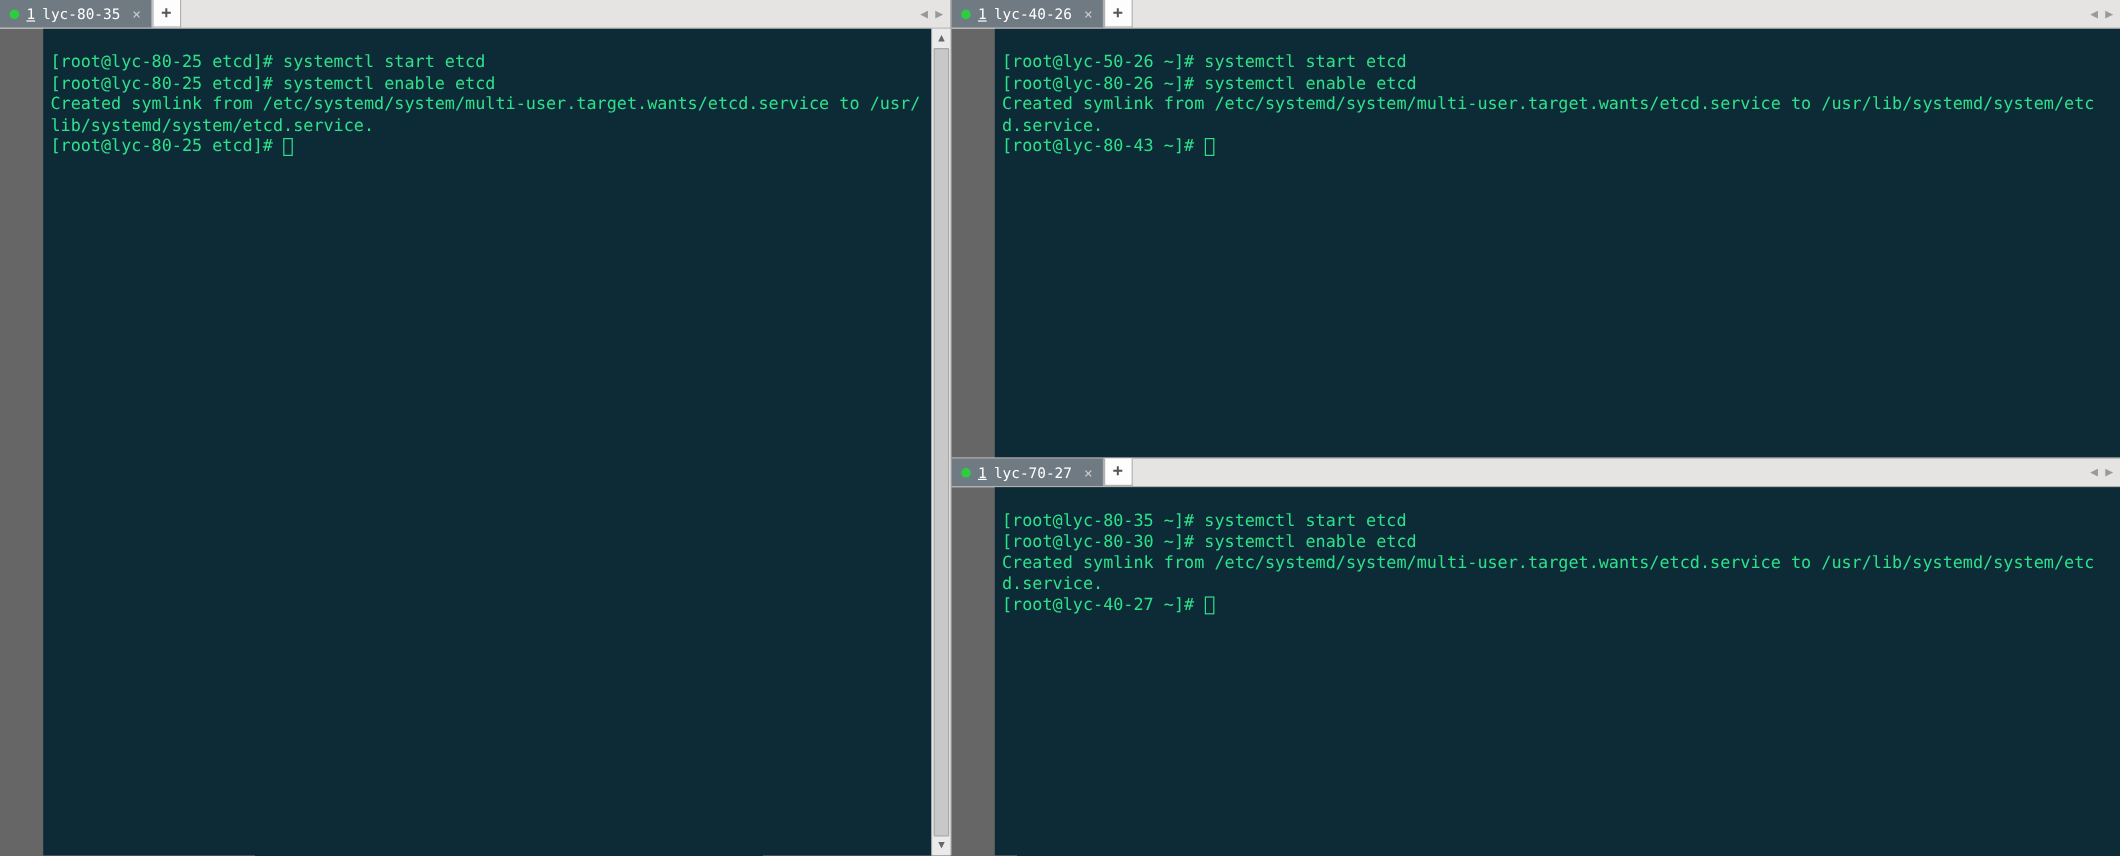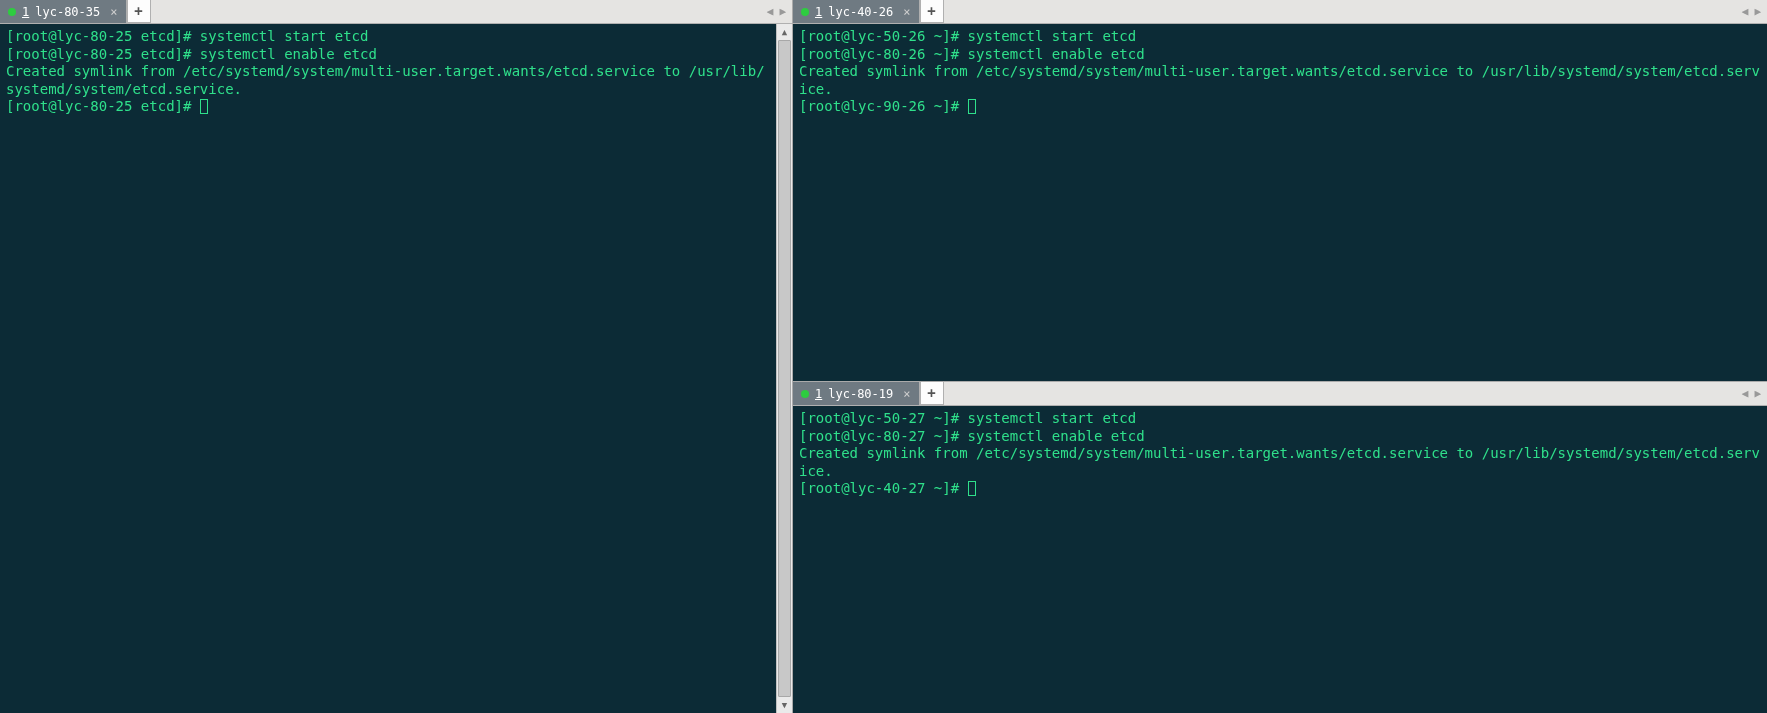--- a/index.html
+++ b/index.html
@@ -94,27 +94,28 @@
   .tab-nav span {
     color: #999;
     font-size: 11px;
     padding: 0 2px;
     cursor: pointer;
   }
   .terminal {
     flex: 1;
     background: #0c2b36;
     color: #2fe08b;
-    padding: 4px 6px;
+    padding: 20px 6px;
     font-size: 14px;
     line-height: 1.25;
     white-space: pre-wrap;
     word-break: break-all;
     overflow: hidden;
     position: relative;
+    margin-left: 36px;
   }
   .terminal-wrap {
     flex: 1;
     display: flex;
     position: relative;
   }
   .scrollbar {
     width: 16px;
     background: #eaeaea;
     display: flex;
@@ -199,39 +200,39 @@
       <div class="newtab">+</div>
       <div class="tab-nav">
         <span>◀</span>
         <span>▶</span>
       </div>
     </div>
     <div class="terminal-wrap">
       <div class="terminal"><span>[root@lyc-50-26 ~]# systemctl start etcd</span>
 <span>[root@lyc-80-26 ~]# systemctl enable etcd</span>
 <span>Created symlink from /etc/systemd/system/multi-user.target.wants/etcd.service to /usr/lib/systemd/system/etcd.service.</span>
-<span>[root@lyc-90-26 ~]# </span><span class="cursor-block"></span></div>
+<span>[root@lyc-80-43 ~]# </span><span class="cursor-block"></span></div>
     </div>
   </div>
 
   <div class="pane-bottom-right">
     <div class="tabbar">
       <div class="tab">
         <span class="dot"></span>
         <span class="tabnum">1</span>
-        <span>lyc-80-19</span>
+        <span>lyc-70-27</span>
         <span class="tabclose">×</span>
       </div>
       <div class="newtab">+</div>
       <div class="tab-nav">
         <span>◀</span>
         <span>▶</span>
       </div>
     </div>
     <div class="terminal-wrap">
-      <div class="terminal"><span>[root@lyc-50-27 ~]# systemctl start etcd</span>
-<span>[root@lyc-80-27 ~]# systemctl enable etcd</span>
+      <div class="terminal"><span>[root@lyc-80-35 ~]# systemctl start etcd</span>
+<span>[root@lyc-80-30 ~]# systemctl enable etcd</span>
 <span>Created symlink from /etc/systemd/system/multi-user.target.wants/etcd.service to /usr/lib/systemd/system/etcd.service.</span>
 <span>[root@lyc-40-27 ~]# </span><span class="cursor-block"></span></div>
     </div>
   </div>
 
 </div>
 
 </body></html>

